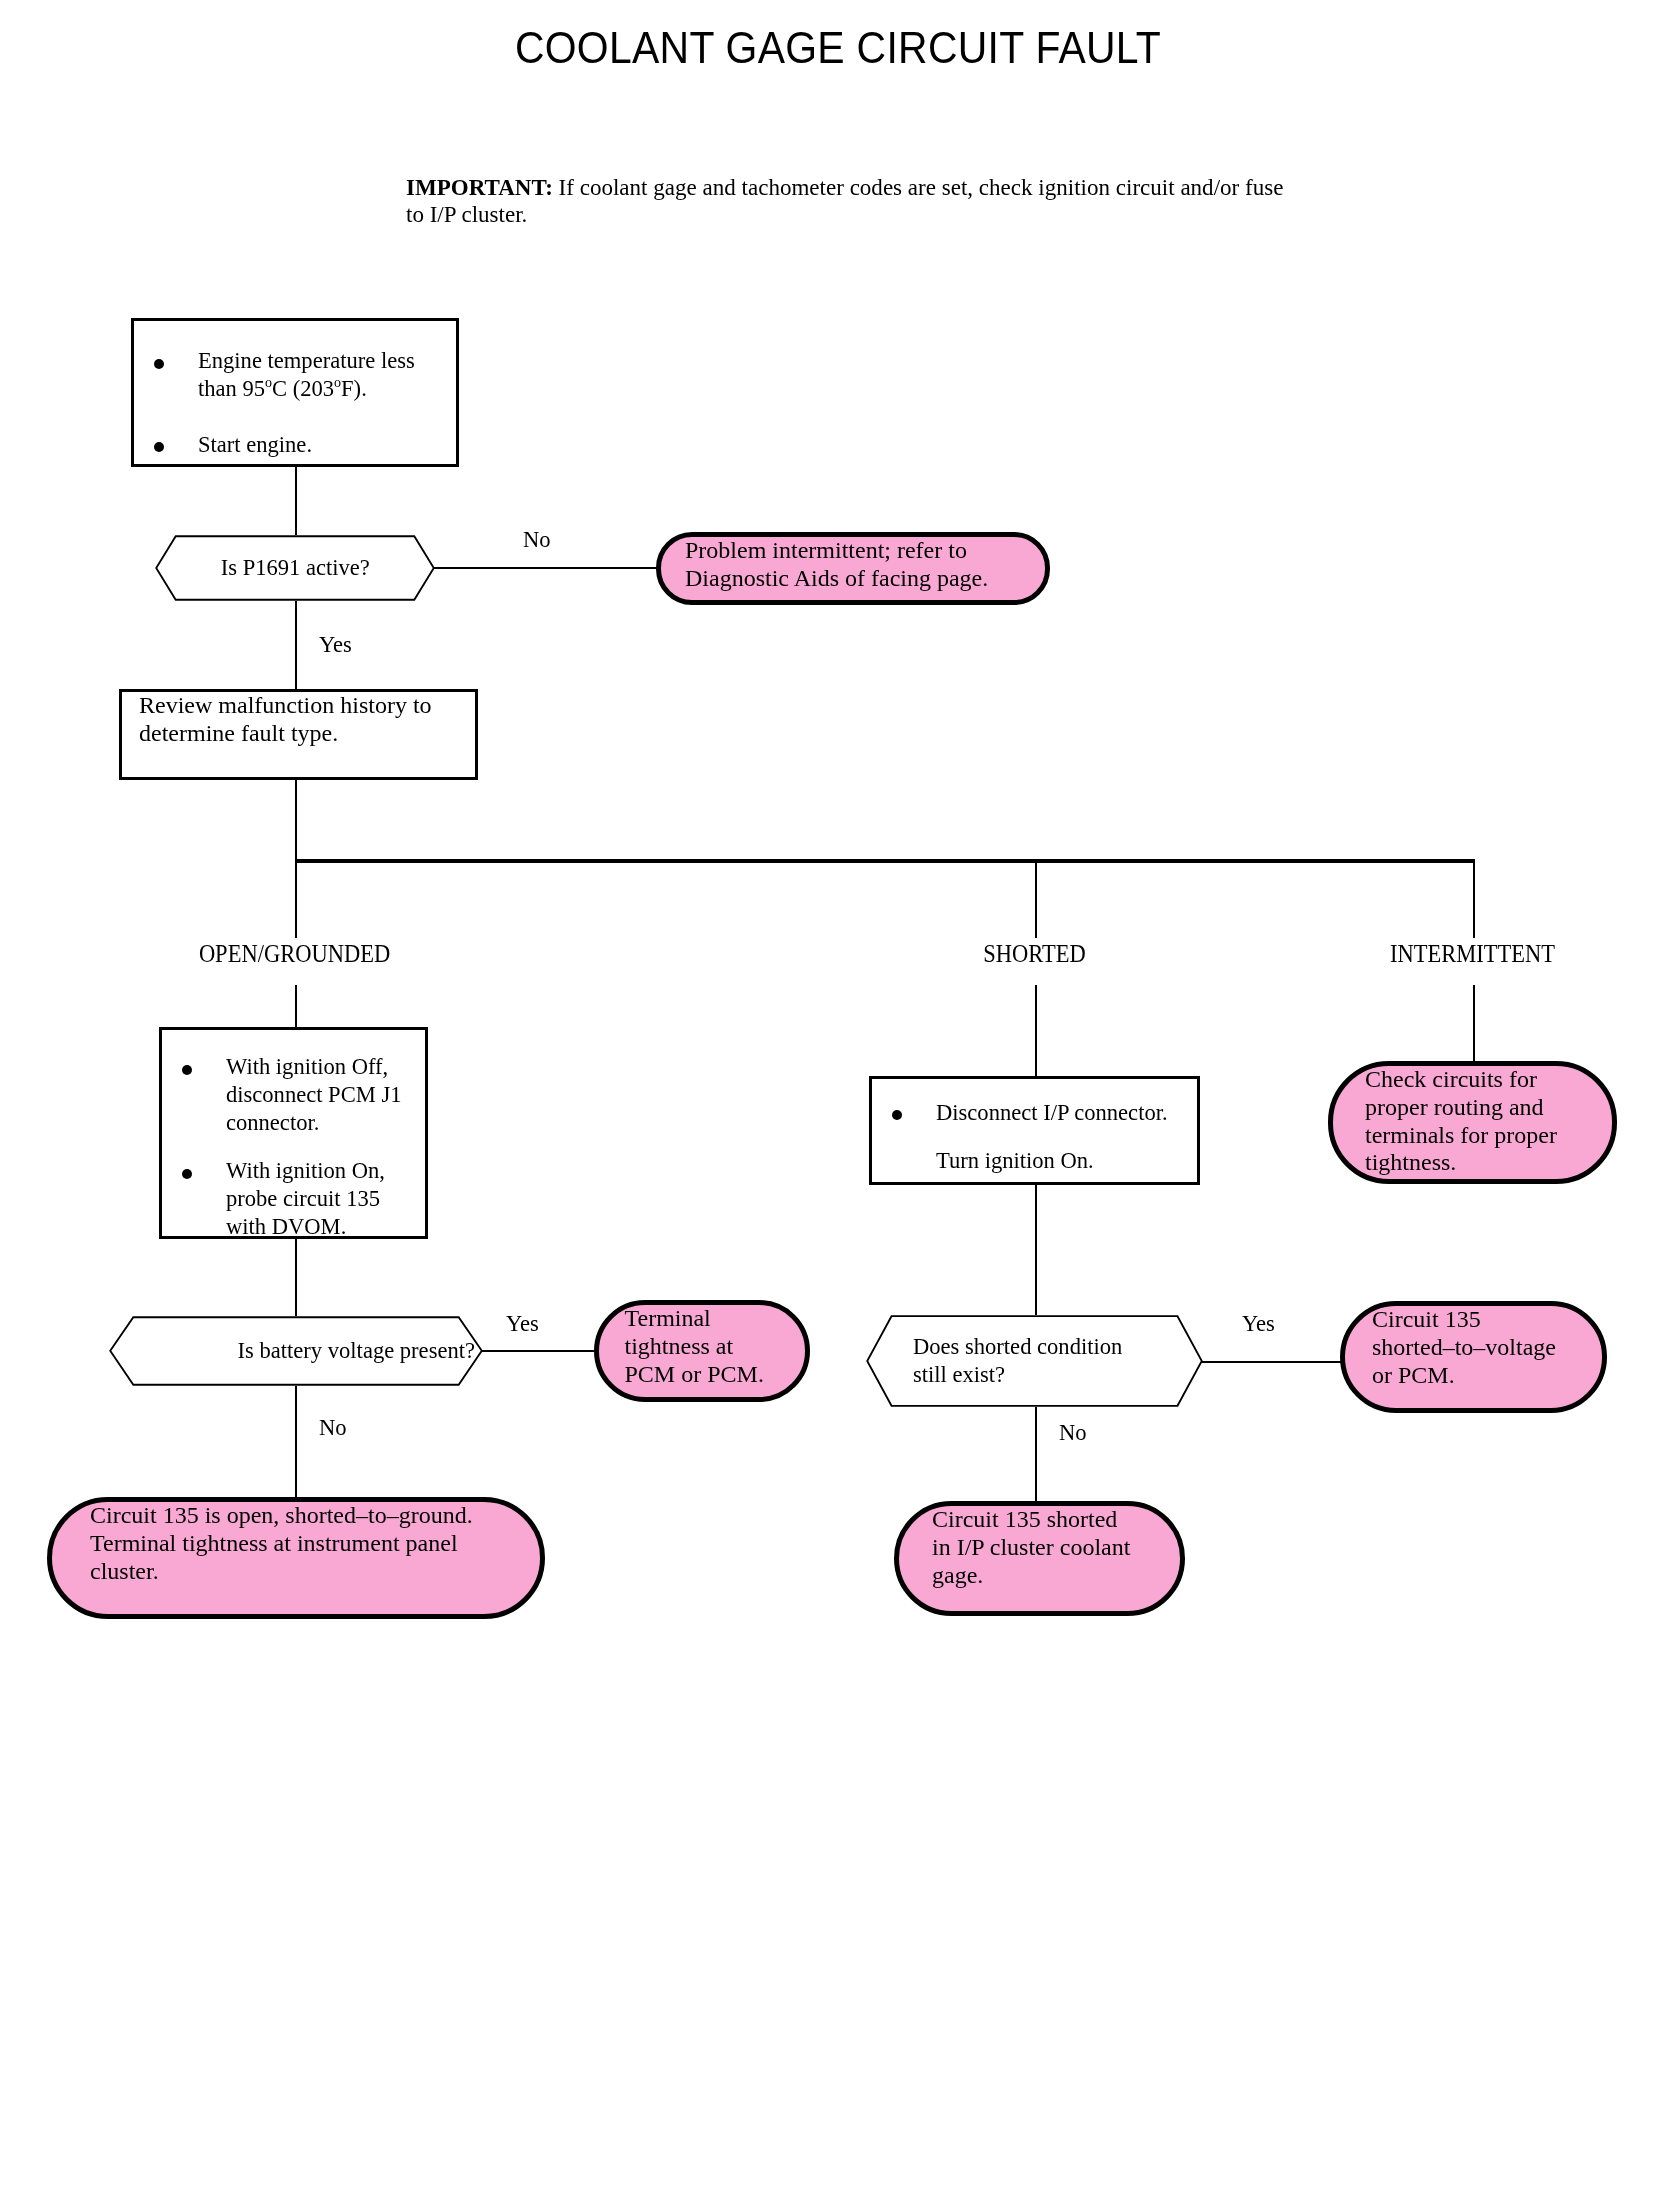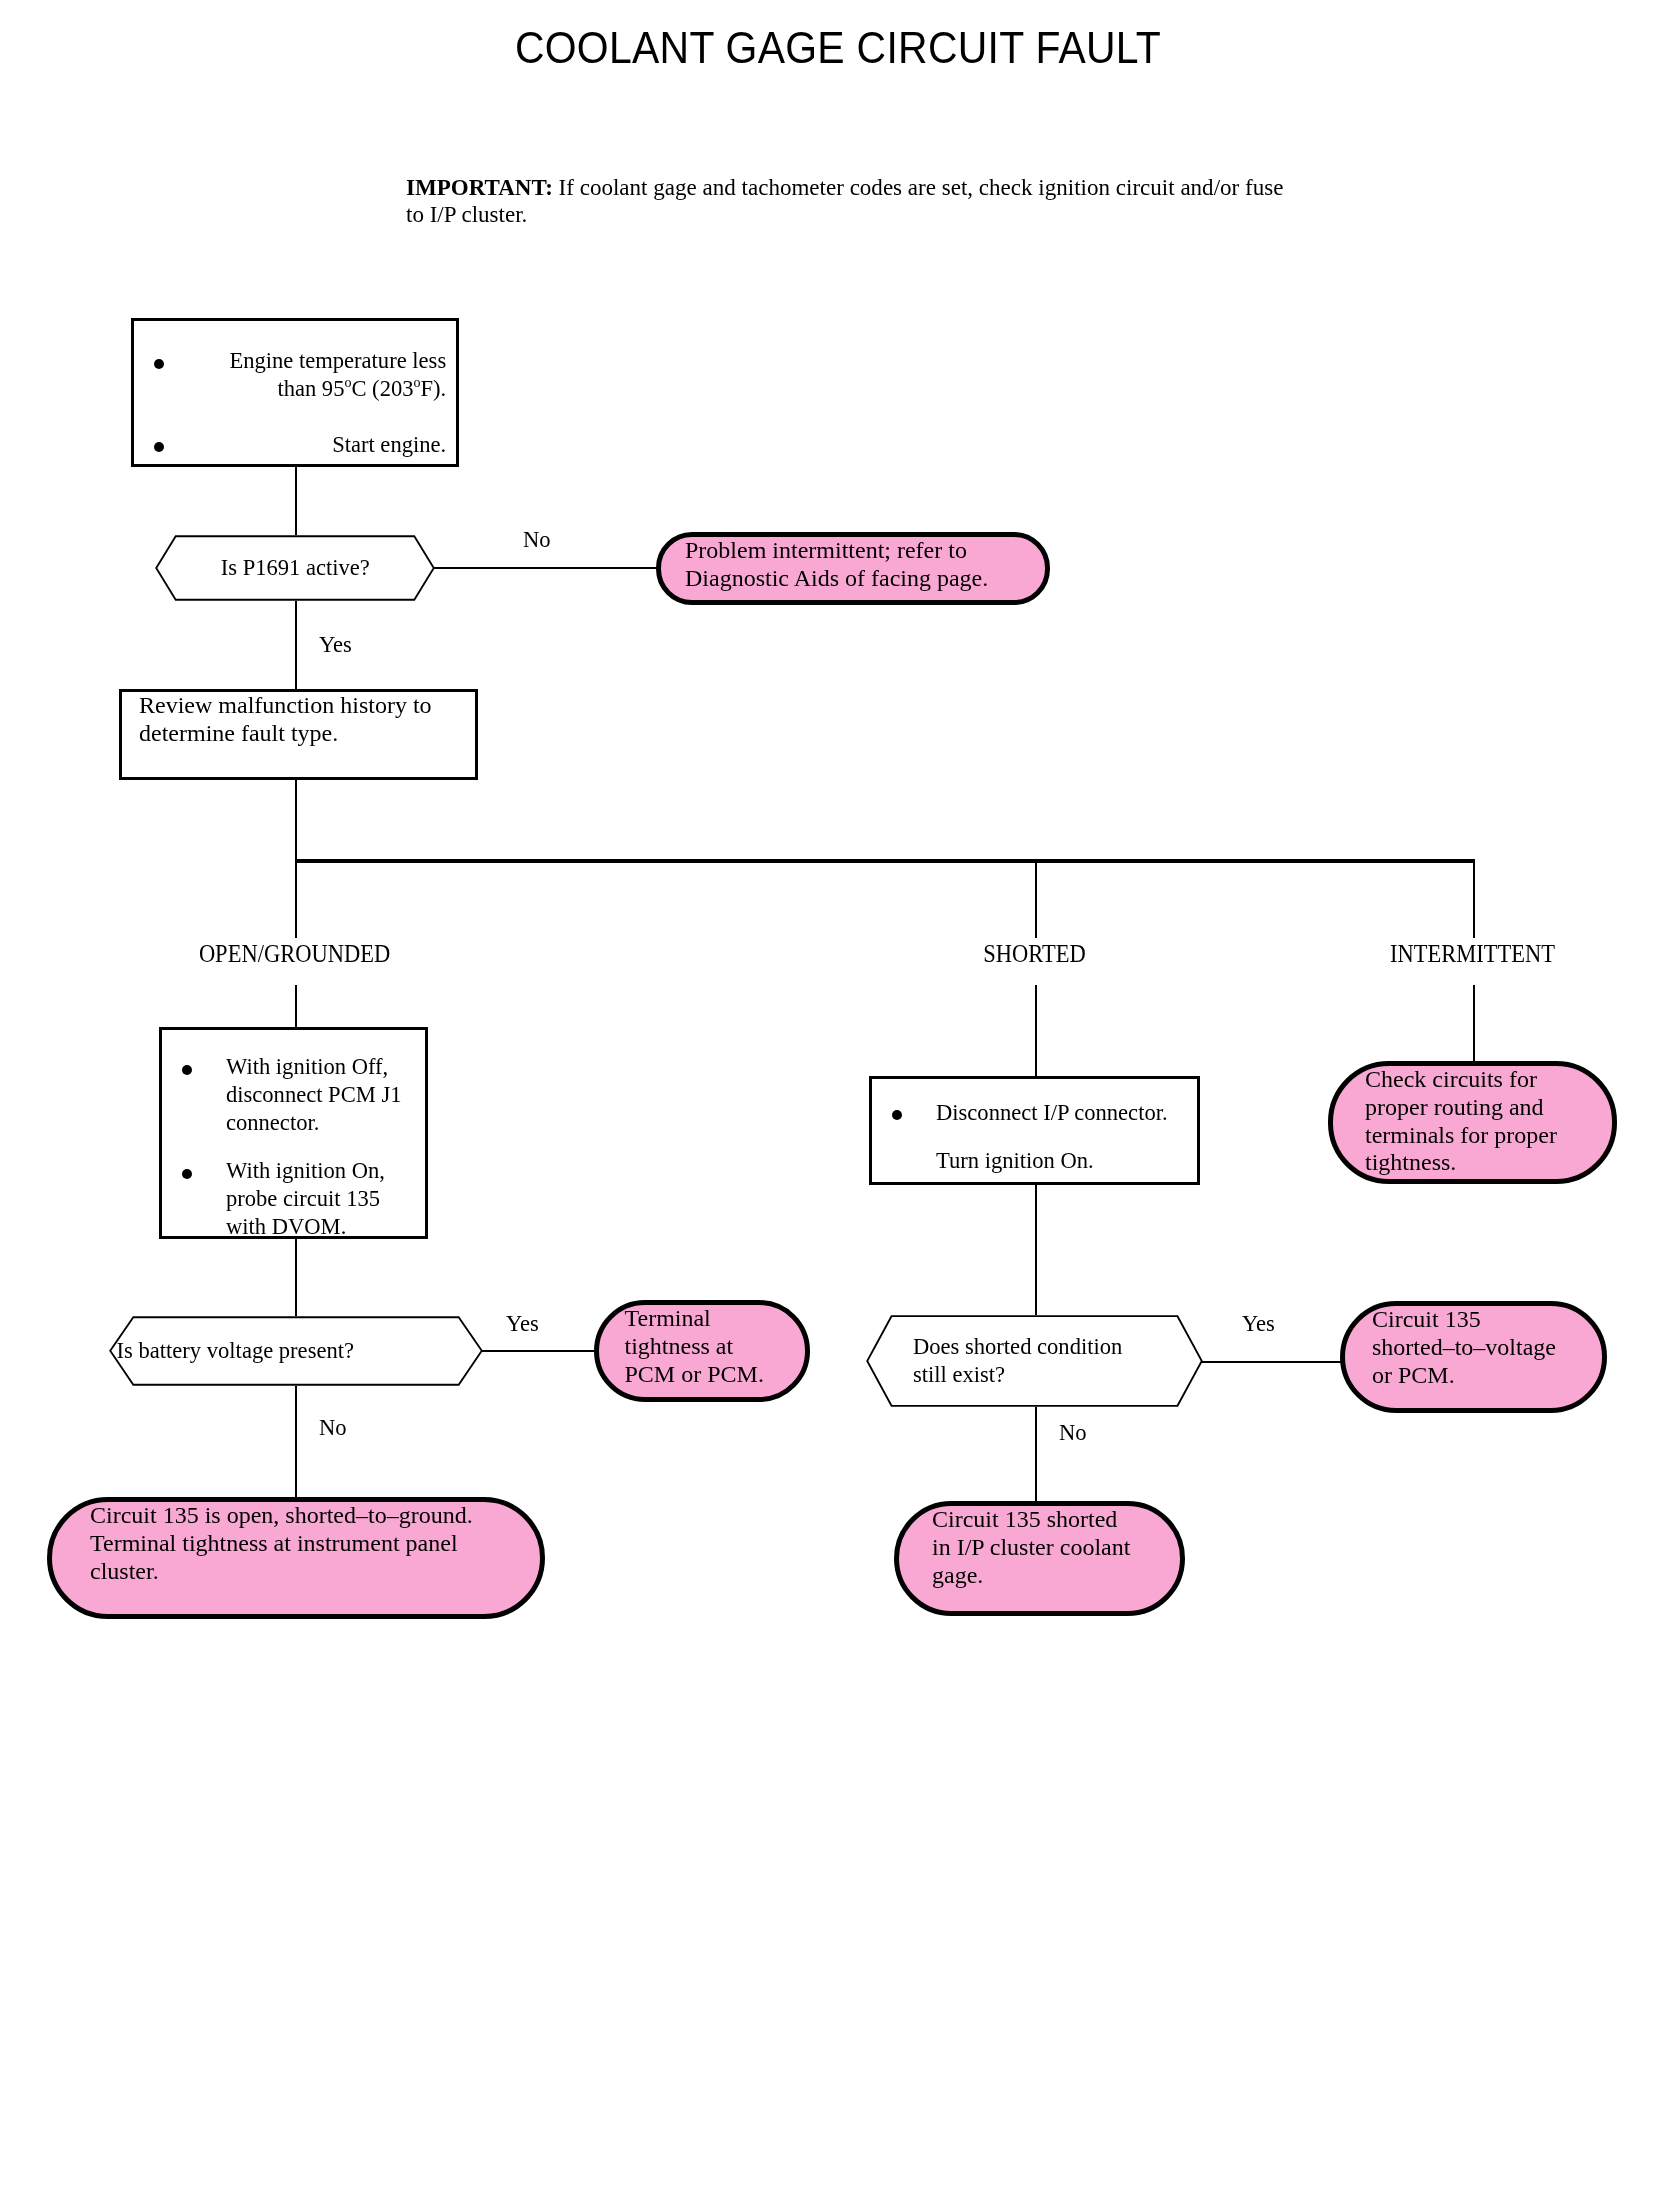--- a/index.html
+++ b/index.html
@@ -122,21 +122,21 @@
 
 <div id="page">
 
   <div class="title">COOLANT GAGE CIRCUIT FAULT</div>
 
   <div class="important">
     <b>IMPORTANT:</b>  
     <span>If coolant gage and tachometer codes are set, check ignition circuit and/or fuse to I/P cluster.</span>
   </div>
 
-  <div class="proc" style="left:131px; top:318px; width:328px; height:149px;text-align:right;">
+  <div class="proc" style="left:131px; top:318px; width:328px; height:149px;">
     <div class="blist" style="left:0; top:26px; width:328px;">
       <div class="bli">
         <span class="bullet"></span>
         <span class="btext">Engine temperature less<br>than 95<sup class="deg">o</sup>C (203<sup class="deg">o</sup>F).</span>
       </div>
       <div class="bli" style="margin-top:28px;">
         <span class="bullet"></span>
         <span class="btext">Start engine.</span>
       </div>
     </div>
@@ -218,21 +218,21 @@
       <span class="txc" style="transform-origin:left center;">Check circuits for<br>proper routing and<br>terminals for proper<br>tightness.</span>
     </div>
   </div>
 
   <div class="vline" style="left:295px; top:1239px; height:100px;"></div>
 
   <div class="dec" style="left:109px; top:1316px; width:374px; height:70px;">
     <svg viewBox="0 0 615 115" preserveAspectRatio="none" aria-hidden="true">
       <polygon points="40,2 575,2 613,57 575,113 40,113 2,57" fill="#ffffff" stroke="#000000" stroke-width="3"></polygon>
     </svg>
-    <div class="dectext" style="justify-content:flex-start;">
+    <div class="dectext" style="justify-content:flex-end;">
       <span class="txc">Is battery voltage present?</span>
     </div>
   </div>
 
   <div class="hline" style="left:482px; top:1350px; width:117px;"></div>
   <div class="elabel" style="left:506px; top:1310px;">Yes</div>
 
   <div class="term" style="left:594px; top:1300px; width:216px; height:102px; border-radius:51px;">
     <div class="dectext" style="justify-content:flex-start; padding-left:25.5px;">
       <span class="txc" style="transform-origin:left center;">Terminal<br>tightness at<br>PCM or PCM.</span>

